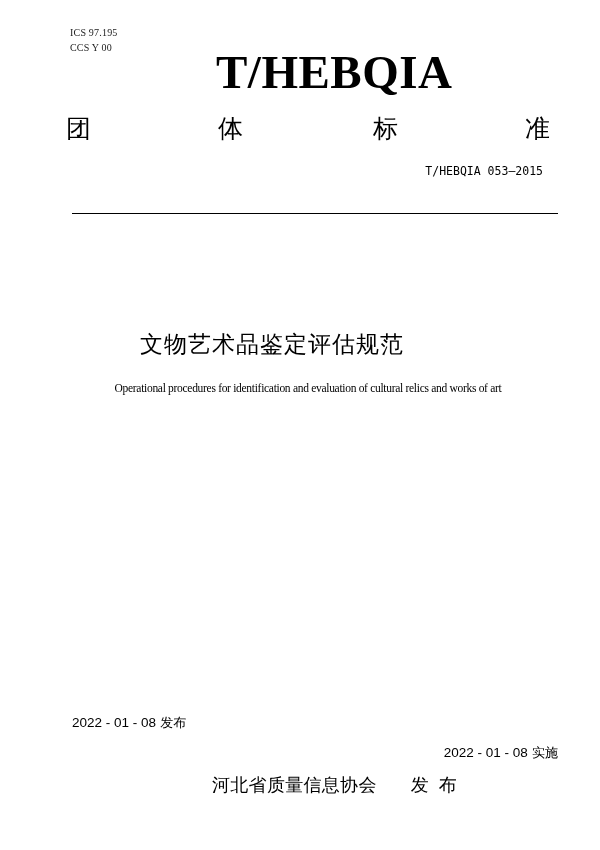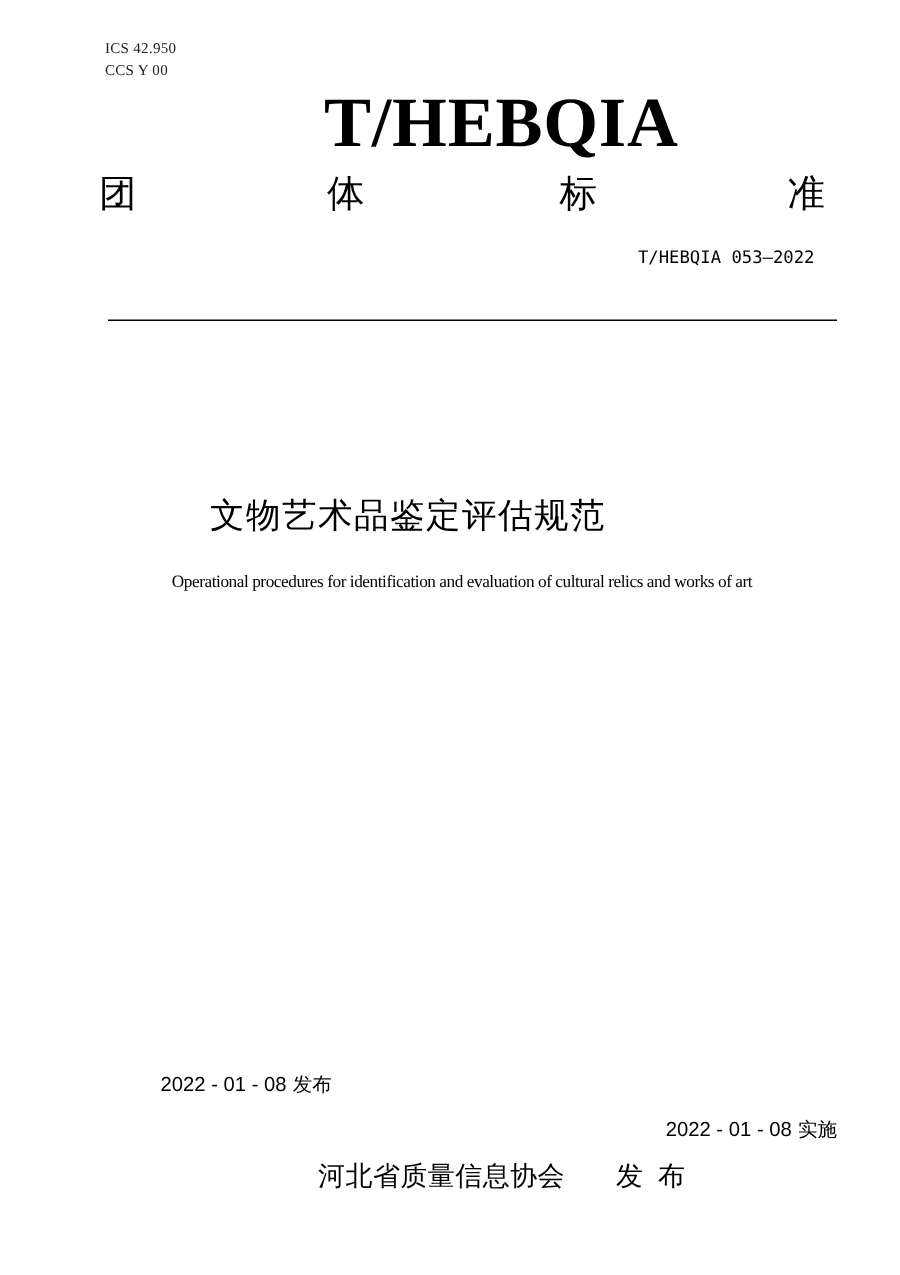--- a/index.html
+++ b/index.html
@@ -25,21 +25,21 @@
       letter-spacing: 0.2px;
     }
     .ccs {
       left: 70px; top: 42px;
       font-family: "Liberation Serif", serif;
       font-size: 10px;
       color: #222;
       letter-spacing: 0.2px;
     }
     .org-code {
-      left: 216px; top: 54px;
+      left: 216px; top: 44px;
       font-family: "Liberation Serif", serif;
       font-weight: bold;
       font-size: 47px;
       line-height: 56px;
       letter-spacing: 0.5px;
     }
     .std-char {
       top: 114px;
       font-size: 25px;
       line-height: 30px;
@@ -72,21 +72,20 @@
       text-align: center;
       font-family: "Liberation Serif", serif;
       font-size: 11.5px;
       line-height: 16px;
       letter-spacing: -0.3px;
     }
     .date-issue {
       left: 72px; top: 714px;
       font-size: 13px;
       line-height: 18px;
-      margin-left: 35px;
     }
     .date-impl {
       right: 42px; top: 744px;
       font-size: 13px;
       line-height: 18px;
     }
     .date-issue .num, .date-impl .num {
       font-family: "Liberation Sans", sans-serif;
       font-size: 13.5px;
     }
@@ -95,31 +94,31 @@
       font-size: 18px;
       line-height: 18px;
       letter-spacing: 0.3px;
     }
     .publisher .gap { display: inline-block; width: 34px; }
     .publisher .spaced { letter-spacing: 10px; }
   </style>
 </head>
 <body>
 
-<div class="abs ics">ICS  42.950</div>
+<div class="abs ics">ICS  97.195</div>
 <div class="abs ccs">CCS  Y 00</div>
 
 <div class="abs org-code">T/HEBQIA</div>
 
 <div class="abs std-char c0">团</div>
 <div class="abs std-char c1">体</div>
 <div class="abs std-char c2">标</div>
 <div class="abs std-char c3">准</div>
 
-<div class="abs std-number">T/HEBQIA 053—2022</div>
+<div class="abs std-number">T/HEBQIA 053—2015</div>
 
 <div class="abs rule"></div>
 
 <div class="abs title-cn">文物艺术品鉴定评估规范</div>
 <div class="abs title-en">Operational procedures for identification and evaluation of cultural relics and works of art</div>
 
 <div class="abs date-issue">
   <span class="num">2022 - 01 - 08</span>
   <span>发布</span>
 </div>

